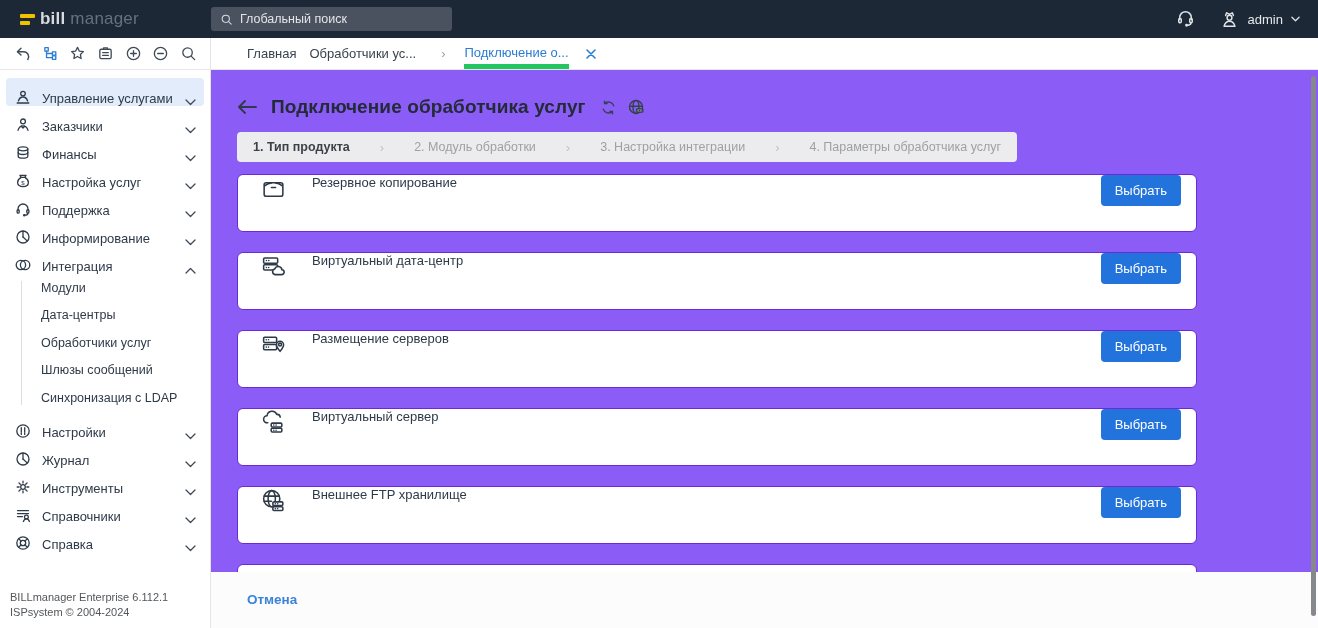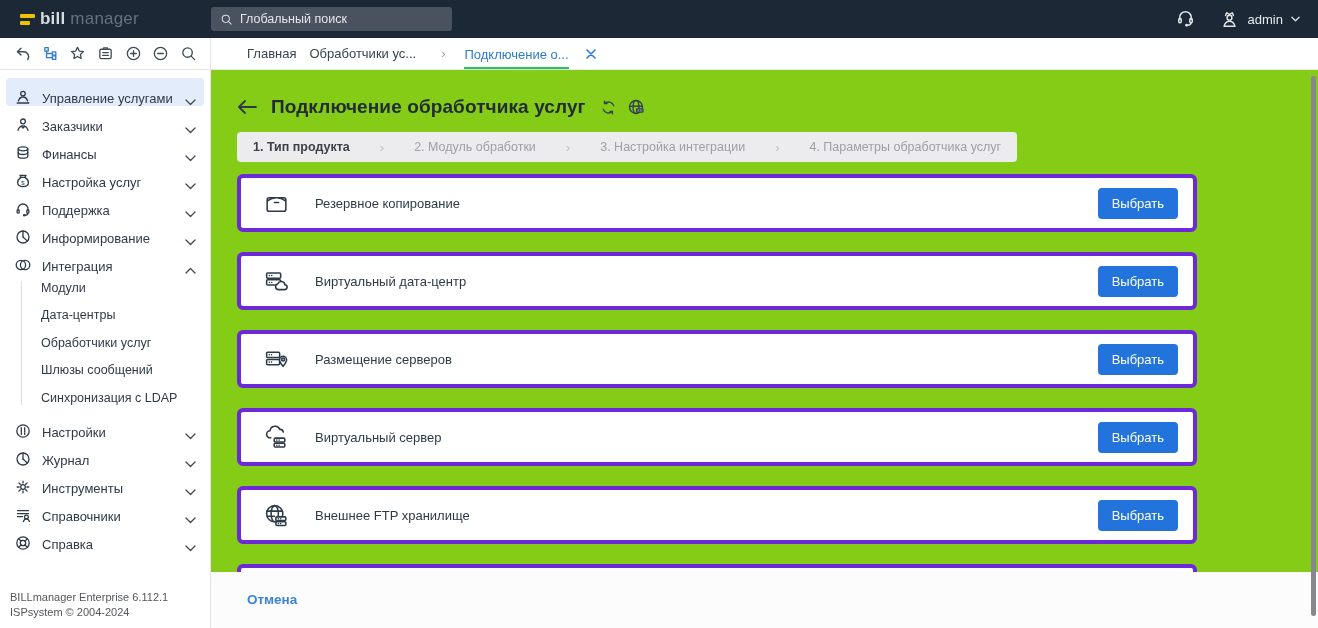--- a/index.html
+++ b/index.html
@@ -26,56 +26,56 @@
   .username { font-size:13px; color:#e6e8ea; }
 
   
   .subbar { position:absolute; left:0; top:38px; width:1318px; height:32px; background:#fff;
     border-bottom:1px solid #e7e7ea; display:flex; }
   .toolbar { width:211px; border-right:1px solid #e4e4e6; display:flex; align-items:center;
     padding:0 13px; justify-content:space-between; color:#3f4a57; }
   .toolbar .tbtn { display:flex; align-items:center; }
   .tabs { display:flex; align-items:stretch; margin-left:36px; gap:13px; }
   .tab { display:flex; align-items:center; font-size:13px; color:#39434f; cursor:pointer; }
-  .tab.active { color:#2b7cd3; border-bottom:2px solid #22c55e; padding-top:3px; }
+  .tab.active { color:#2b7cd3; border-bottom:5px solid #22c55e; padding-top:3px; }
   .tab-sep { display:flex; align-items:center; color:#9aa0a8; font-size:13px; margin:0 6px 0 12px; }
   .tab-close { display:flex; align-items:center; margin-left:4px; color:#2b7cd3; cursor:pointer; }
 
   
   .sidebar { position:absolute; left:0; top:70px; width:211px; bottom:0; background:#fff;
     border-right:1px solid #e4e4e6; }
   .side-list { padding:8px 6px 0 6px; }
   .side-item { height:28px; display:flex; align-items:flex-end; gap:10px; padding:0 8px;
     border-radius:4px; cursor:pointer; }
   .side-item.active { background:#e2ecfa; }
   .side-item .lbl { flex:1; font-size:13px; color:#2e3a48; white-space:nowrap; }
   .side-item .chev { color:#3f4a57; display:flex; }
   .side-sub { position:relative; }
   .side-sub::before { content:""; position:absolute; left:15px; top:7px; bottom:7px; width:1px; background:#dcdee2; }
   .side-subitem { height:27.5px; display:flex; align-items:center; padding-left:35px;
     font-size:12.5px; color:#2e3a48; cursor:pointer; white-space:nowrap; }
   .side-footer { position:absolute; left:10px; bottom:8px; font-size:11px; line-height:1.35; color:#53565a; }
 
   
-  .main { position:absolute; left:211px; top:70px; right:0; bottom:0; background:#84cc16; overflow:hidden; }
+  .main { position:absolute; left:211px; top:70px; right:0; bottom:0; background:#8b5cf6; overflow:hidden; }
   .content { padding:22px 0 0 26px; width:986px; }
   .title-row { display:flex; align-items:center; gap:14px; height:30px; color:#222b36; }
   .back-btn { display:flex; align-items:center; color:#2e3a48; cursor:pointer; }
   .page-title { font-size:19px; font-weight:bold; letter-spacing:.1px; }
   .title-ic { display:flex; align-items:center; color:#33404e; cursor:pointer; }
   .title-ic + .title-ic { margin-left:-4px; }
 
   .steps { margin-top:10px; display:inline-flex; align-items:center; height:30px;
     background:#ececee; border-radius:4px; padding:0 16px; gap:30px; }
   .step { font-size:12.5px; color:#9ea0a5; white-space:nowrap; }
   .step.active { color:#3c4148; font-weight:bold; }
   .step-sep { font-size:13px; color:#bfc1c6; }
 
-  .card { margin-top:20px; width:960px; height:58px; background:#fff; border:4px solid #6d28d9;
-    border-radius:6px; display:flex; align-items:center; padding-left:20px; }
+  .card { margin-top:20px; width:960px; height:58px; background:#fff; border:1px solid #6d28d9;
+    border-radius:6px; display:flex; align-items:flex-start; padding-left:20px; }
   .card.first { margin-top:12px; }
   .card-icon { width:30px; display:flex; align-items:center; justify-content:center; color:#2e3a48; }
   .card-label { margin-left:24px; font-size:13px; color:#2e3a48; }
   .select-btn { margin-left:auto; margin-right:15px; min-width:69px; height:31px; padding:0 14px;
     background:#2273dc; color:#fff; border:none; border-radius:4px; font-size:13px;
     font-family:"Liberation Sans", sans-serif; cursor:pointer; }
   .card.partial { height:64px; }
 
   .footer-bar { position:absolute; left:0; right:0; bottom:0; height:56px; background:#fcfcfd; }
   .cancel-link { position:absolute; left:36px; top:20px; font-size:13.5px; color:#3b83d8;

